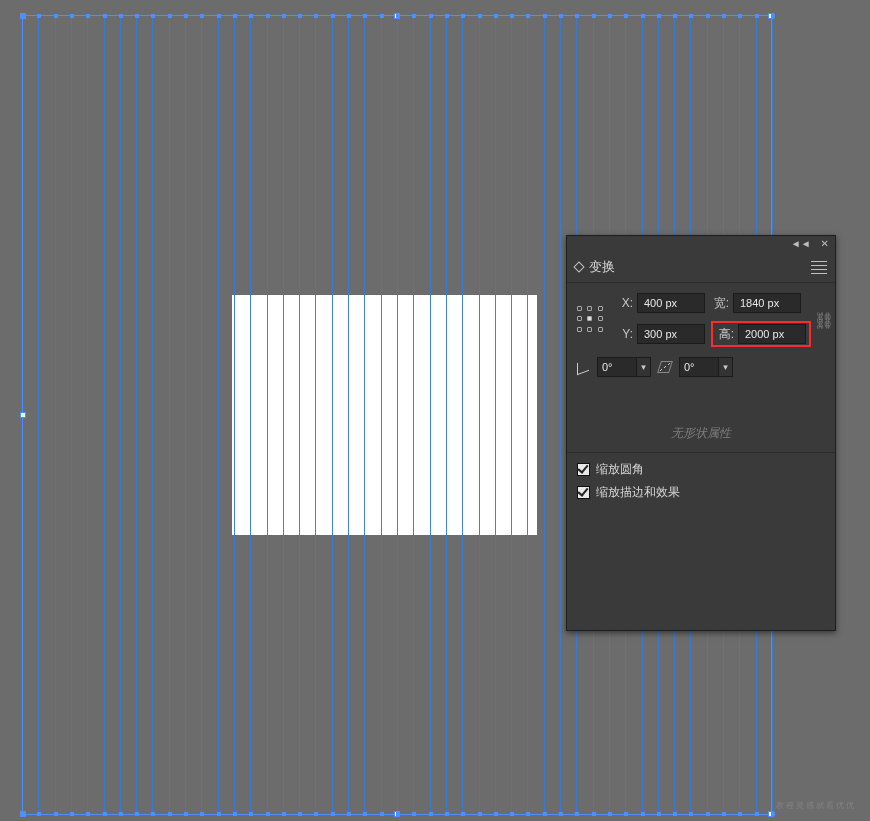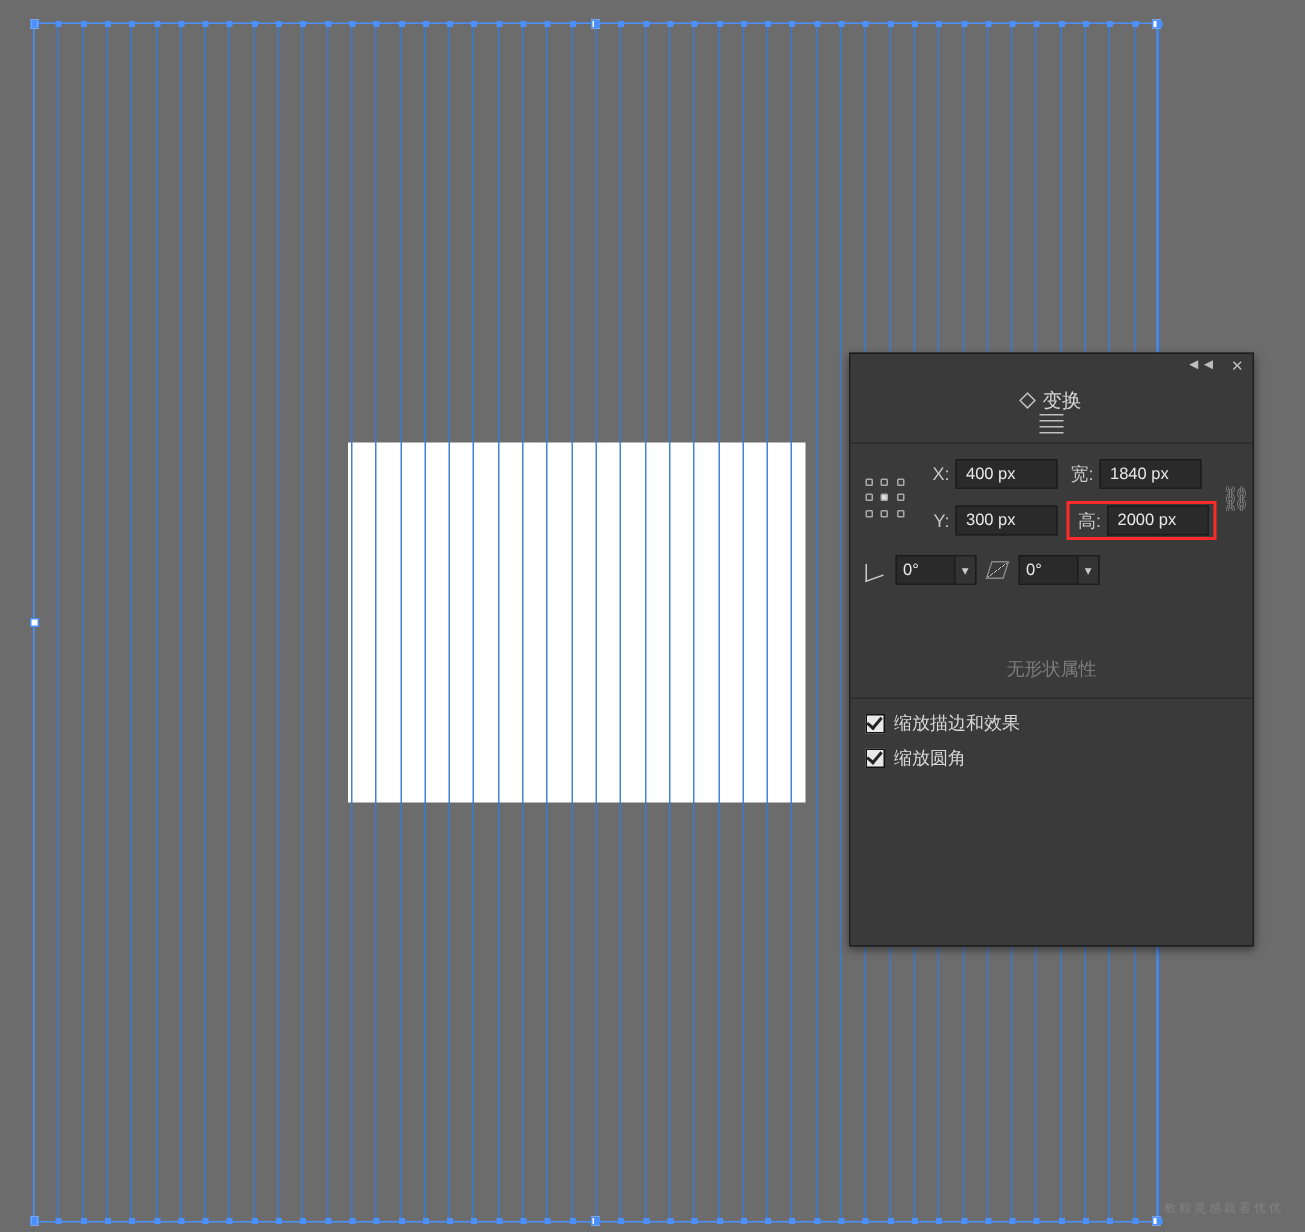--- a/index.html
+++ b/index.html
@@ -81,21 +81,20 @@
   }
   .topbar-btn { font-size: 10px; cursor: pointer; }
   .panel-header {
     display: flex;
     align-items: center;
     justify-content: space-between;
     padding: 4px 8px 6px 8px;
     color: #d8d8d8;
     font-size: 13px;
     border-bottom: 1px solid #2b2b2b;
-    flex-direction: column;
   }
   .panel-title { display: flex; align-items: center; gap: 6px; }
   .diamond {
     width: 8px; height: 8px;
     border: 1px solid #c0c0c0;
     transform: rotate(45deg);
     display: inline-block;
   }
   .menu-lines {
     width: 16px;
@@ -192,20 +191,21 @@
     background: #333;
   }
 
   .no-shape {
     flex: 1;
     display: flex; align-items: center; justify-content: center;
     color: #7d7d7d;
     font-size: 12px;
     margin: 40px 0 10px 0;
     height: 110px;
+    font-style: italic;
   }
 
   .panel-footer {
     border-top: 1px solid #2b2b2b;
     padding: 8px 10px 10px 10px;
     display: flex; flex-direction: column; gap: 6px;
     color: #d8d8d8;
     font-size: 12px;
   }
   .chk-row {
@@ -482,24 +482,24 @@
         <div class="caret">▾</div>
       </div>
     </div>
 
     <div class="no-shape">无形状属性</div>
   </div>
 
   <div class="panel-footer">
     <label class="chk-row">
       <span class="chk"></span>
-      <span>缩放描边和效果</span>
+      <span>缩放圆角</span>
     </label>
     <label class="chk-row">
       <span class="chk"></span>
-      <span>缩放圆角</span>
+      <span>缩放描边和效果</span>
     </label>
   </div>
 </div>
 
 <div class="watermark">
   <div class="sub">教程灵感就看优优</div>
 </div>
 
 </body></html>

